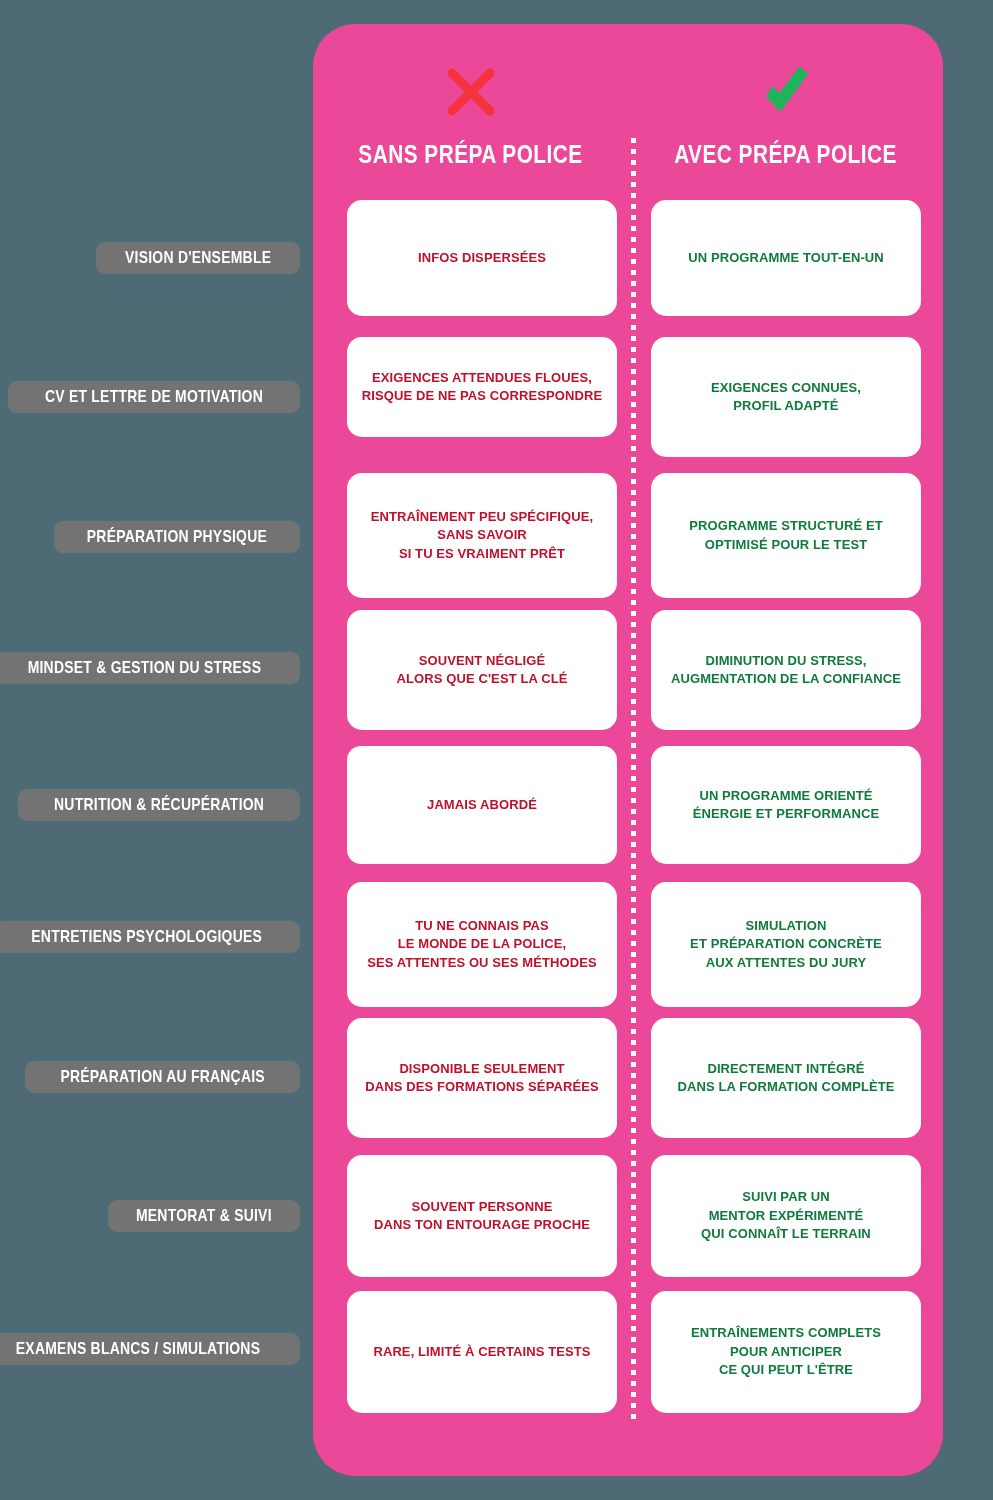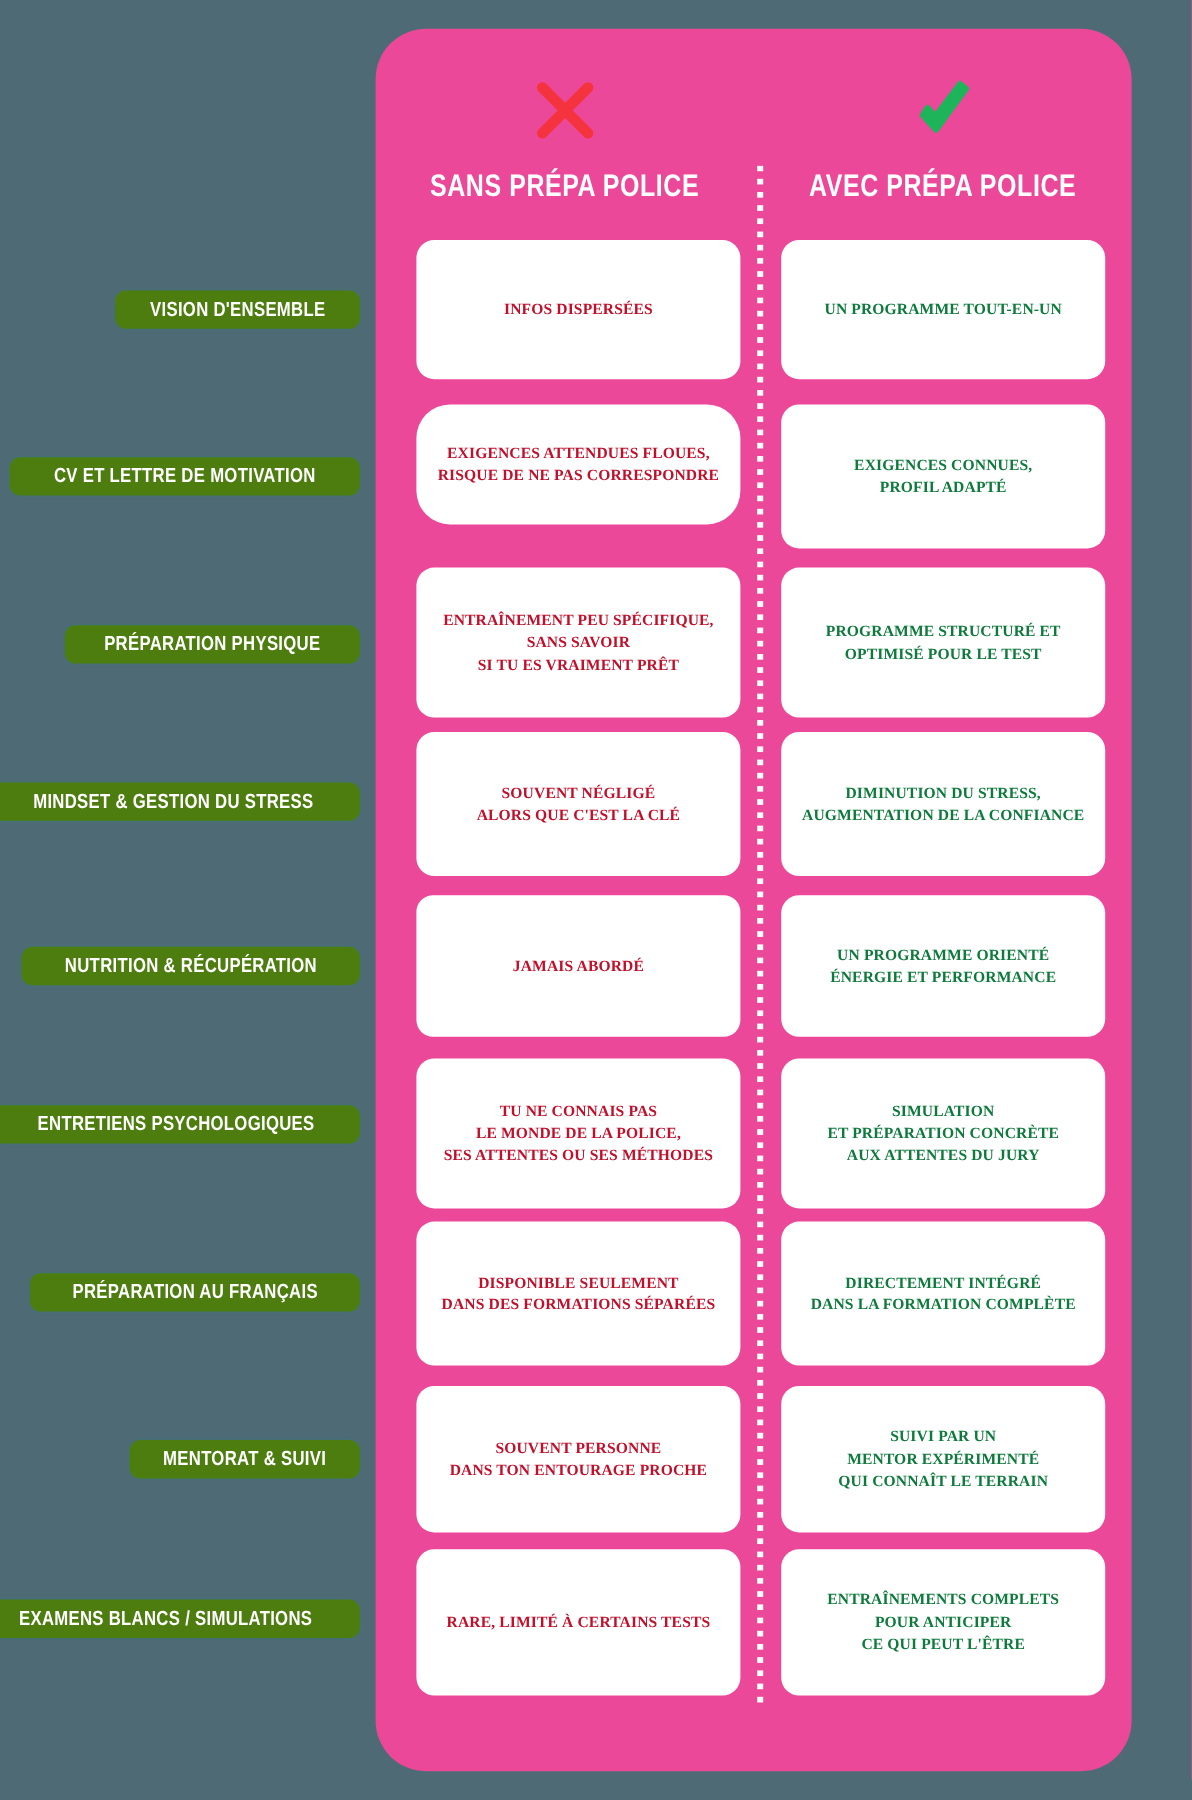--- a/index.html
+++ b/index.html
@@ -96,30 +96,29 @@
   }
   .card.neg { left: 34px;  }
   .card.pos { left: 338px; }
 
   .card-text {
     text-align: center;
     font-size: 13px;
     font-weight: 700;
     line-height: 1.42;
     letter-spacing: 0.1px;
-    font-family: Liberation Serif, serif;
   }
   .card.neg .card-text { color: #c0102b; }
   .card.pos .card-text { color: #0e7a3c; }
 
   
   .side-label {
     position: absolute;
     height: 32px;
-    background: #4d7c0f;
+    background: #737373;
     border-radius: 9px;
     display: flex;
     align-items: center;
     justify-content: center;
     padding: 0 13px;
     box-sizing: border-box;
     box-shadow: 0 0 0 1px rgba(58,122,122,0.45);
   }
   .side-label-text {
     color: #ffffff;
@@ -191,21 +190,21 @@
   <div id="rows-container">
       <div class="row" style="top: 176px; height: 116px;">
         <div class="card neg" style="height: 116px;">
           <div class="card-text">INFOS DISPERSÉES</div>
         </div>
         <div class="card pos" style="height: 116px;">
           <div class="card-text">UN PROGRAMME TOUT-EN-UN</div>
         </div>
       </div>
       <div class="row" style="top: 313px; height: 120px;">
-        <div class="card neg" style="height: 100px; border-radius: 28px;">
+        <div class="card neg" style="height: 100px;">
           <div class="card-text">EXIGENCES ATTENDUES FLOUES,<br>RISQUE DE NE PAS CORRESPONDRE</div>
         </div>
         <div class="card pos" style="height: 120px;">
           <div class="card-text">EXIGENCES CONNUES,<br>PROFIL ADAPTÉ</div>
         </div>
       </div>
       <div class="row" style="top: 449px; height: 89px;">
         <div class="card neg" style="height: 125px;">
           <div class="card-text">ENTRAÎNEMENT PEU SPÉCIFIQUE,<br>SANS SAVOIR<br>SI TU ES VRAIMENT PRÊT</div>
         </div>

